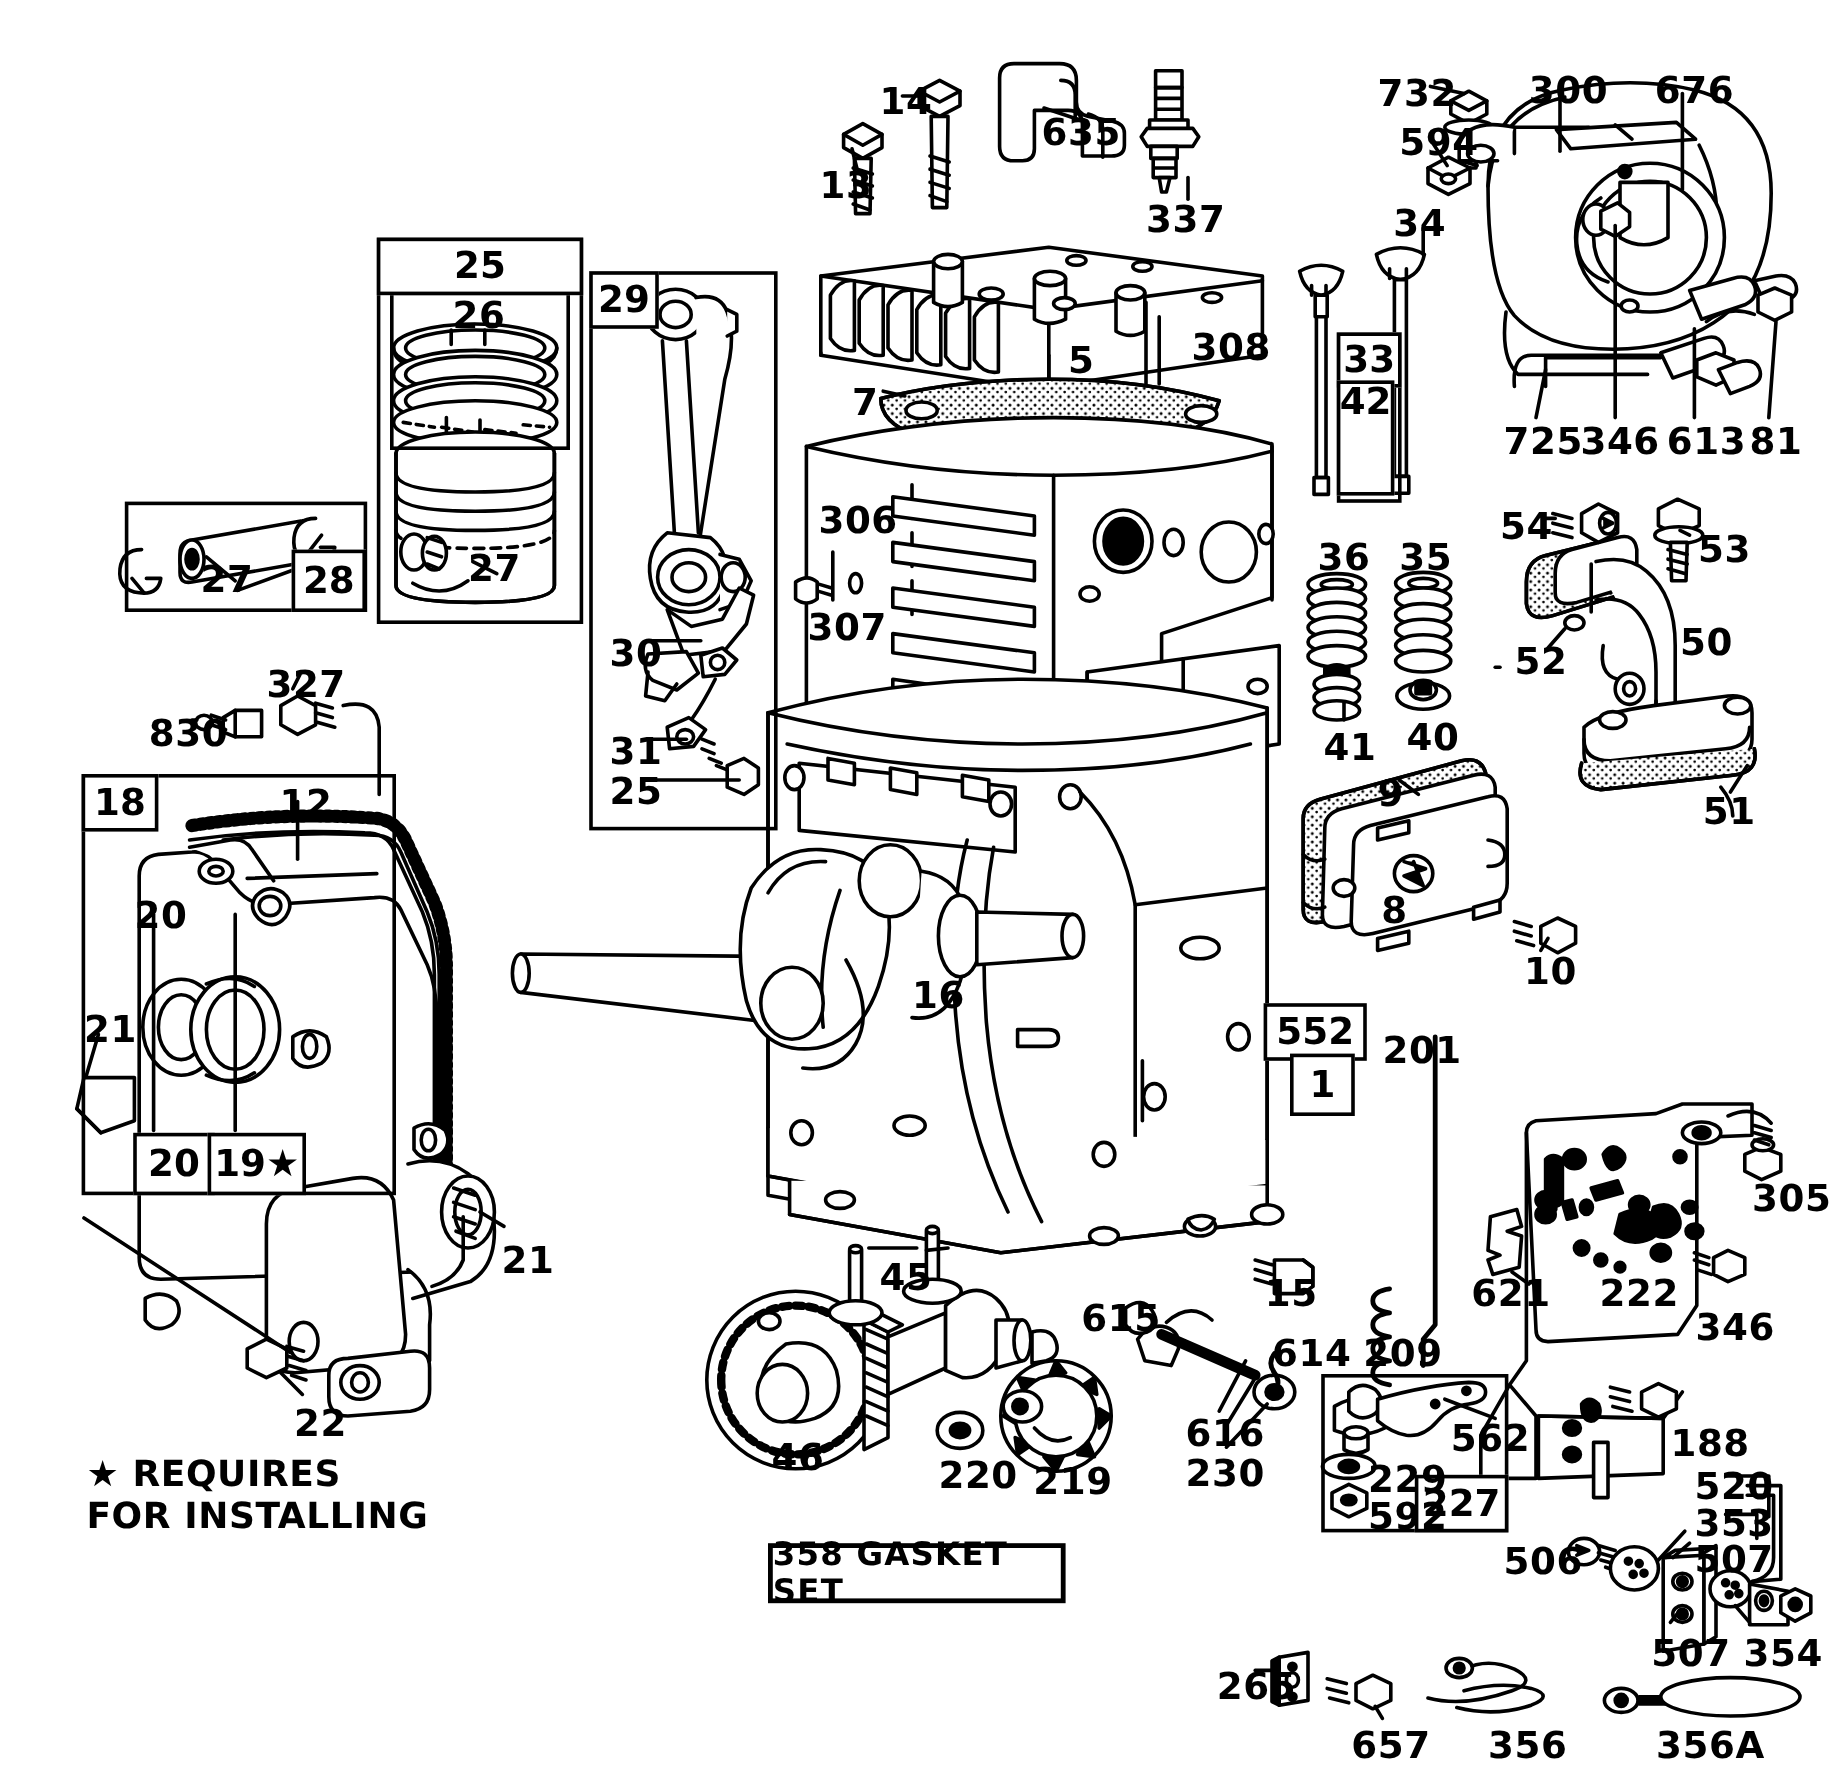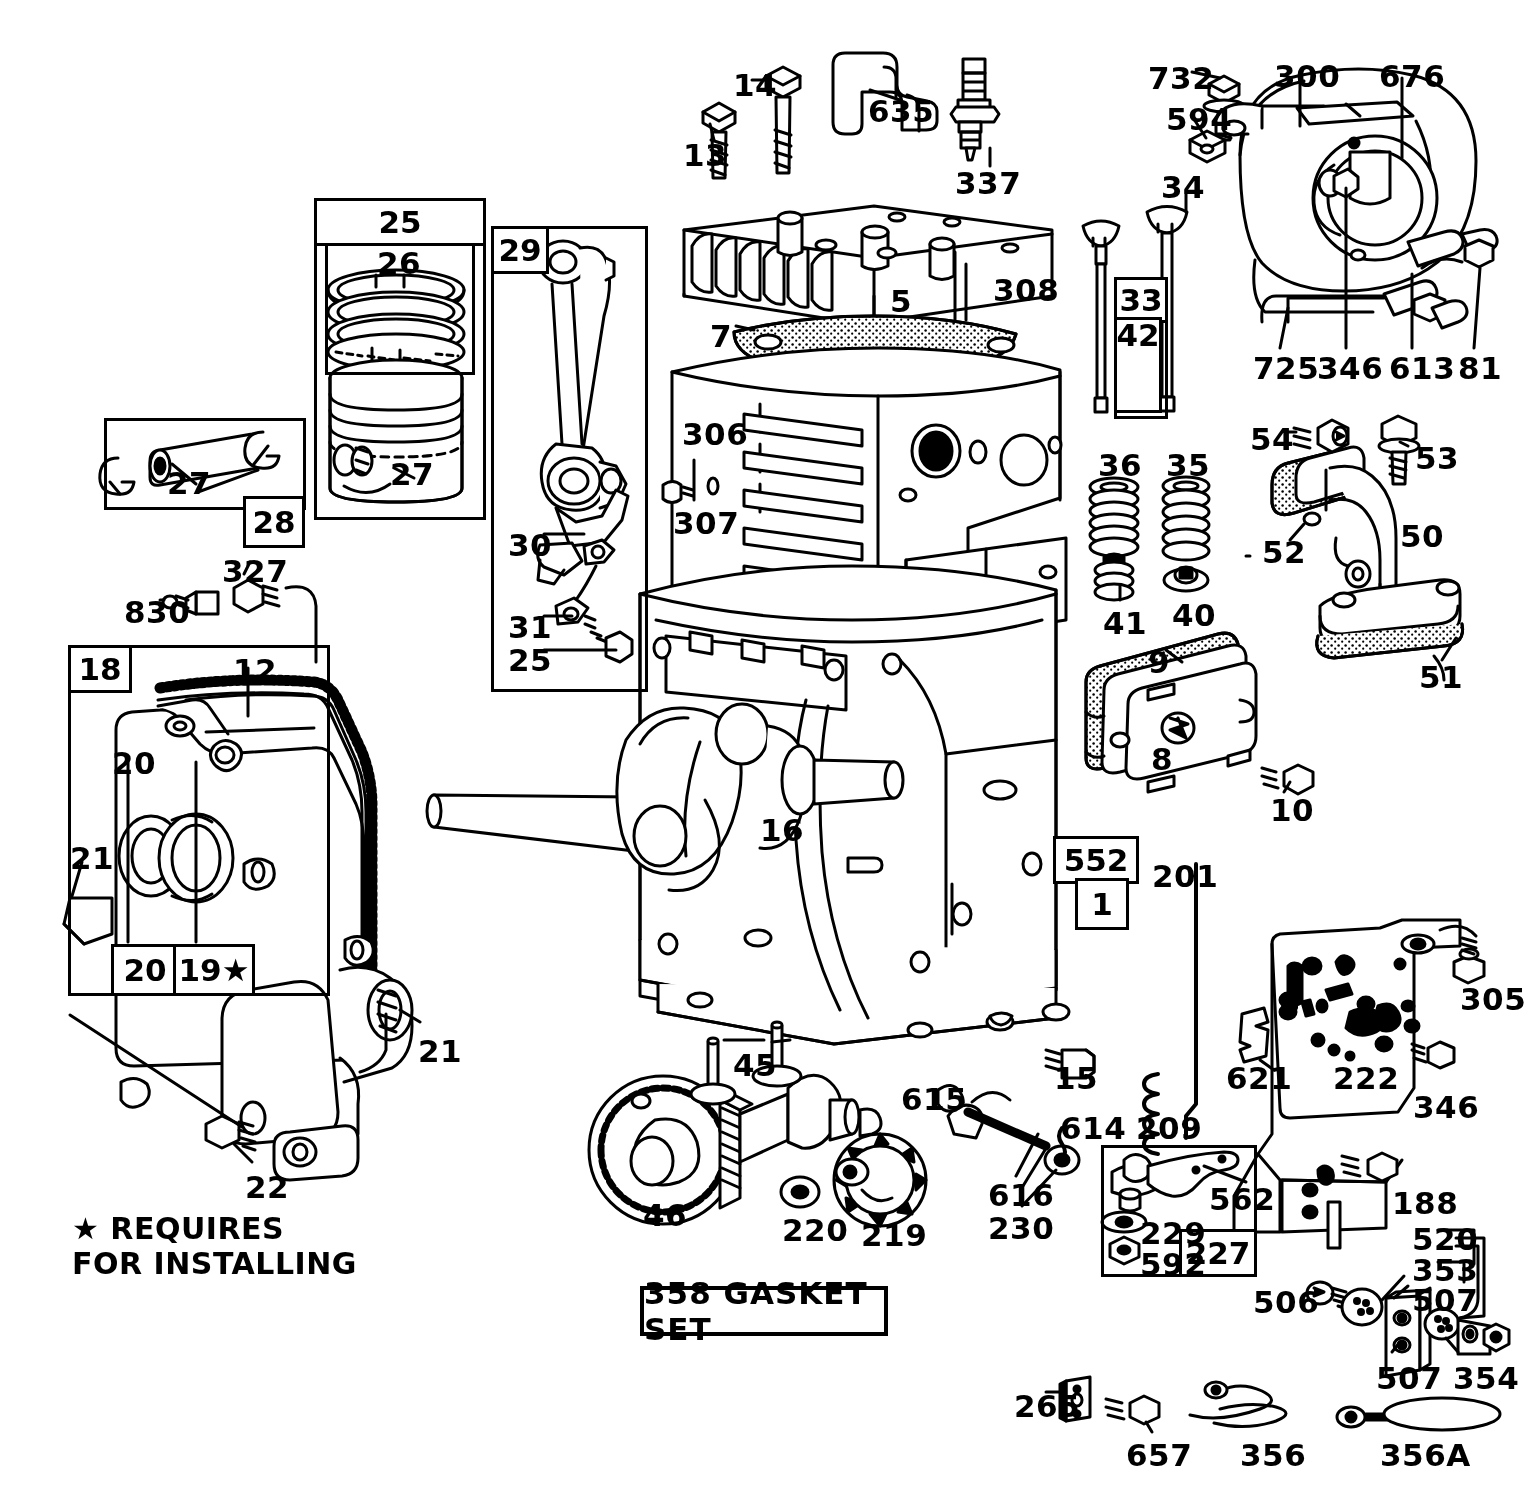--- a/index.html
+++ b/index.html
@@ -11,21 +11,21 @@
            font-weight:700;letter-spacing:.5px;white-space:nowrap;line-height:1;}
   .c-md{font-size:31px;}
   .boxlbl{position:absolute;border:3px solid #000;background:#fff;
           display:flex;align-items:center;justify-content:center;
           font-weight:700;font-size:31px;line-height:1;}
   .groupbox{position:absolute;border:3px solid #000;background:transparent;}
   .innerbox{position:absolute;border:3px solid #000;background:transparent;}
   .note{position:absolute;font-weight:700;font-size:30px;line-height:1.16;
         letter-spacing:.5px;}
   .gasketset{position:absolute;border:4px solid #000;background:#fff;
-             font-weight:700;font-size:31px;letter-spacing:1px;
+             font-weight:700;font-size:27px;letter-spacing:1px;
              display:flex;align-items:center;justify-content:center;}
 </style>
 </head>
 <body>
 
 <div id="stage">
 
   <svg class="layer" viewBox="0 0 1530 1493">
     <defs>
       <pattern id="gasketHatch" width="7" height="7" patternUnits="userSpaceOnUse">
@@ -675,21 +675,21 @@
   <div class="groupbox" style="left:314px;top:198px;width:166px;height:316px;"></div>
   <div class="innerbox" style="left:325px;top:243px;width:144px;height:126px;"></div>
   <div class="groupbox" style="left:104px;top:418px;width:196px;height:86px;"></div>
   <div class="groupbox" style="left:491px;top:226px;width:151px;height:460px;"></div>
   <div class="groupbox" style="left:68px;top:645px;width:256px;height:345px;"></div>
   <div class="groupbox" style="left:1114px;top:277px;width:48px;height:136px;"></div>
   <div class="groupbox" style="left:1101px;top:1145px;width:150px;height:126px;"></div>
 
   <div class="boxlbl" style="left:314px;top:198px;width:166px;height:42px;">25</div>
   <div class="boxlbl" style="left:491px;top:226px;width:52px;height:42px;">29</div>
-  <div class="boxlbl" style="left:243px;top:458px;width:56px;height:46px;margin-top:38px;">28</div>
+  <div class="boxlbl" style="left:243px;top:458px;width:56px;height:46px;">28</div>
   <div class="boxlbl" style="left:68px;top:645px;width:58px;height:42px;">18</div>
   <div class="boxlbl" style="left:111px;top:944px;width:62px;height:46px;">20</div>
   <div class="boxlbl" style="left:173px;top:944px;width:76px;height:46px;">19★</div>
   <div class="boxlbl" style="left:1114px;top:277px;width:48px;height:40px;">33</div>
   <div class="boxlbl" style="left:1114px;top:317px;width:48px;height:96px;align-items:flex-start;padding-top:0;box-sizing:border-box;">42</div>
   <div class="boxlbl" style="left:1053px;top:836px;width:80px;height:42px;">552</div>
   <div class="boxlbl" style="left:1075px;top:878px;width:48px;height:46px;">1</div>
   <div class="boxlbl" style="left:1179px;top:1229px;width:72px;height:42px;">227</div>
 
   <div class="callout c-md" style="left:683px;top:140px;">13</div>

